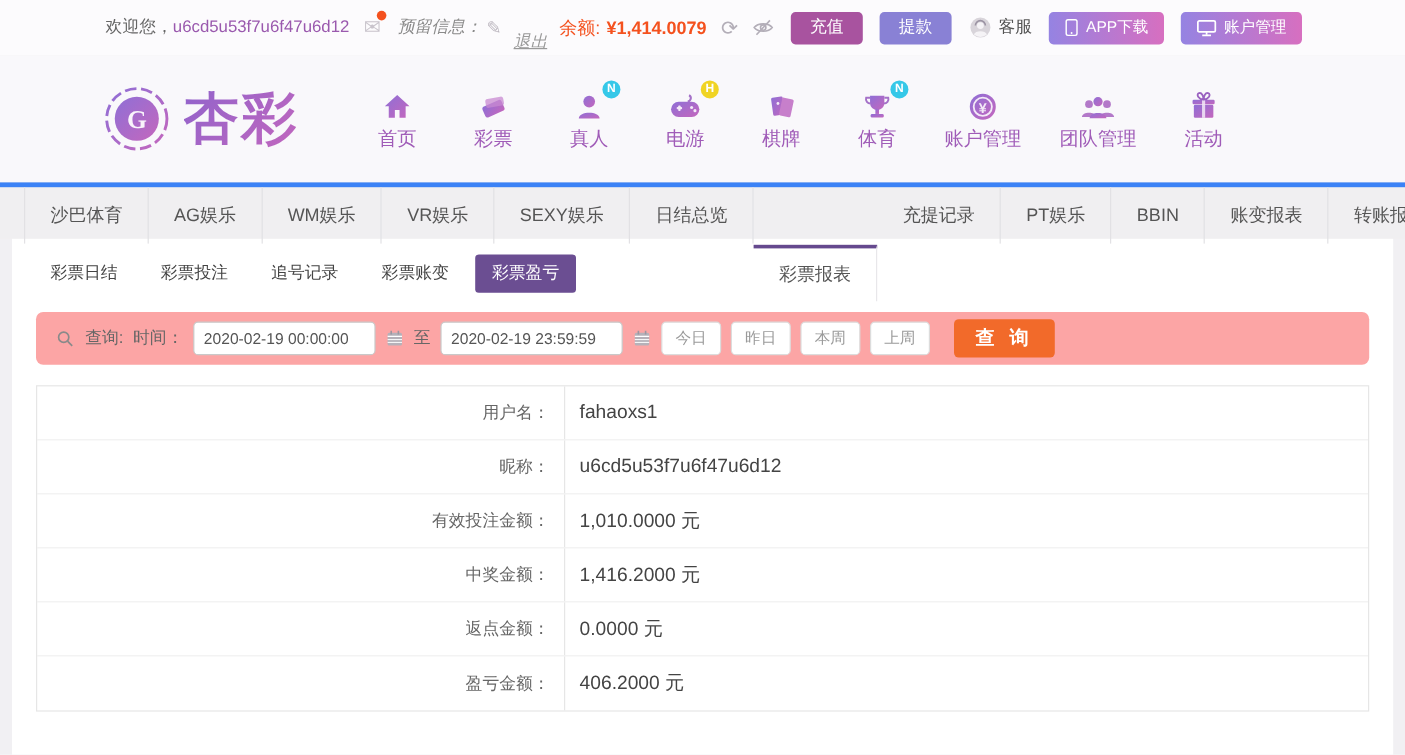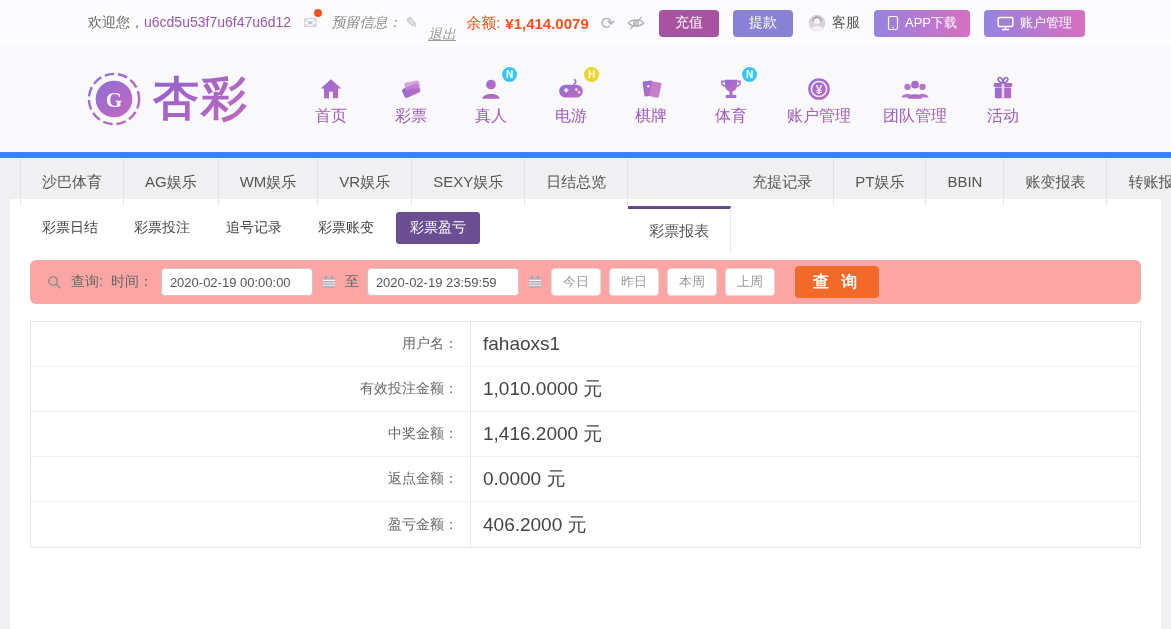--- a/index.html
+++ b/index.html
@@ -55,21 +55,21 @@
   .nav-ico{ height:30px; display:flex; align-items:flex-end; justify-content:center; position:relative; }
   .nav-label{ margin-top:4px; font-size:16px; color:#a05cb8; }
   .nav-badge{
     position:absolute; top:-5px; right:-13px; width:15px; height:15px; border-radius:50%;
     color:#fff; font-size:10px; font-weight:bold; display:flex; align-items:center; justify-content:center;
   }
   .badge-cyan{ background:#35c8e8; }
   .badge-yellow{ background:#f0d424; }
 
   
-  .tabs{ display:flex; background:#f0eff1; border-top:6px solid #3b82f6; padding-left:20px; height:47px; }
+  .tabs{ display:flex; background:#f0eff1; border-top:4px solid #3b82f6; padding-left:20px; height:47px; }
   .tab{
     height:47px; line-height:47px; padding:0 21px; font-size:15px; color:#555;
     border-right:1px solid #e2e1e4; cursor:pointer; white-space:nowrap;
   }
   .tab:first-child{ border-left:1px solid #e2e1e4; }
   .tab.active{
     background:#fff; border-top:3px solid #65498e; line-height:44px; border-right-color:#e8e7ea;margin-top:48px;
   }
 
   
@@ -100,21 +100,21 @@
   }
 
   
   .report{ margin:17px 20px 0; border:1px solid #e6e6e6; background:#fff; }
   .report-row{ display:flex; height:45px; border-bottom:1px solid #f0f0f0; }
   .report-row:last-child{ border-bottom:none; }
   .cell-label{
     width:440px; border-right:1px solid #e6e6e6; display:flex; align-items:center;
     justify-content:flex-end; padding-right:12px; color:#666; font-size:14px;
   }
-  .cell-value{ display:flex; align-items:center; padding-left:12px; color:#444; font-size:19px; }
+  .cell-value{ display:flex; align-items:center; padding-left:12px; color:#444; font-size:16px; }
 
   svg{ display:block; }
 </style>
 </head>
 <body>
 
 <svg width="0" height="0" style="position:absolute">
   <defs>
     <linearGradient id="pg" x1="0" y1="0" x2="1" y2="1">
       <stop offset="0" stop-color="#8f6fd6"></stop>
@@ -350,20 +350,24 @@
     <button class="quick-btn">上周</button>
     <button class="query-btn">查 询</button>
   </div>
 
   <div class="report">
     <div class="report-row">
       <div class="cell-label">用户名：</div>
       <div class="cell-value">fahaoxs1</div>
     </div>
     <div class="report-row">
+      <div class="cell-label">昵称：</div>
+      <div class="cell-value">u6cd5u53f7u6f47u6d12</div>
+    </div>
+    <div class="report-row">
       <div class="cell-label">有效投注金额：</div>
       <div class="cell-value">1,010.0000 元</div>
     </div>
     <div class="report-row">
       <div class="cell-label">中奖金额：</div>
       <div class="cell-value">1,416.2000 元</div>
     </div>
     <div class="report-row">
       <div class="cell-label">返点金额：</div>
       <div class="cell-value">0.0000 元</div>

